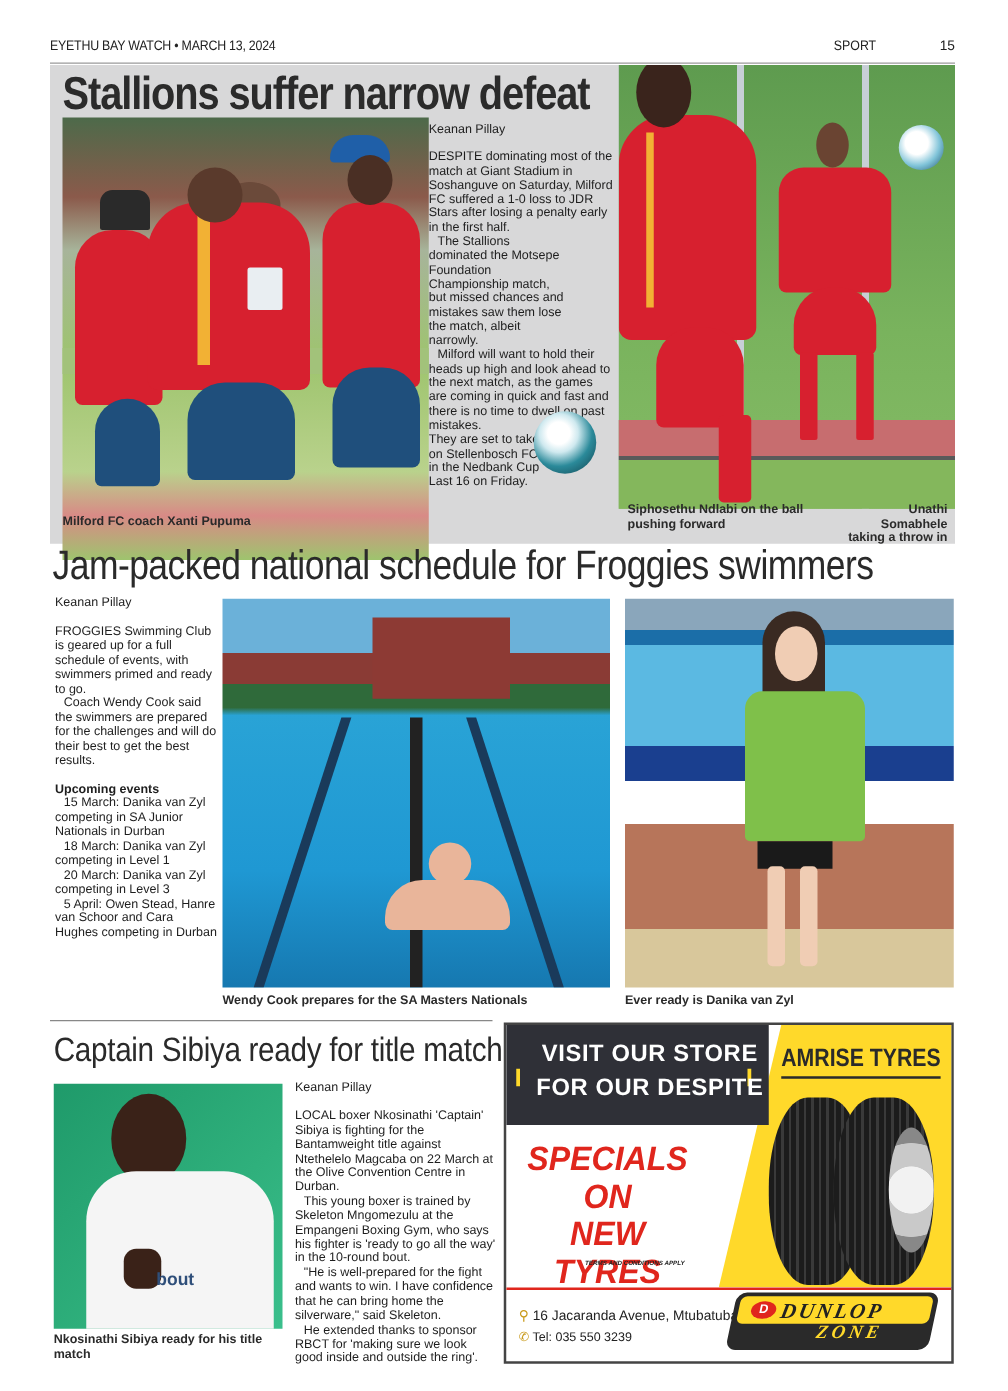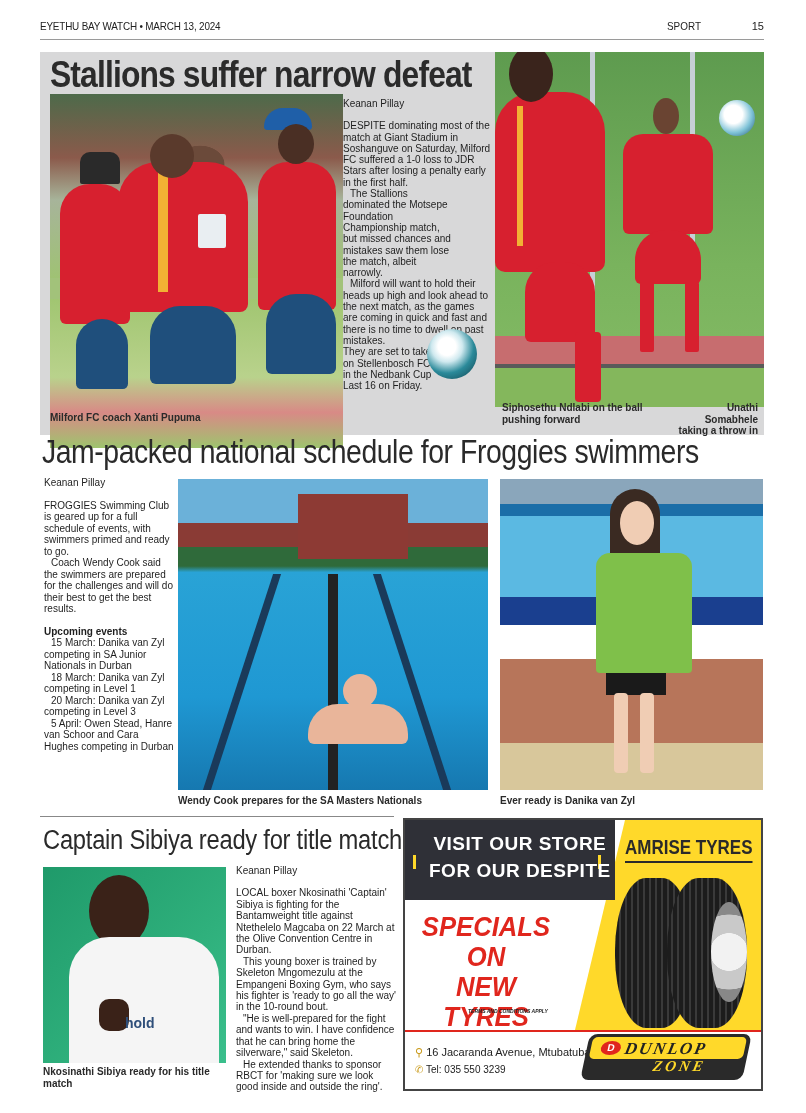--- a/index.html
+++ b/index.html
@@ -1,21 +1,21 @@
 <!DOCTYPE html>
 <html><head>
 <meta charset="utf-8">
 <style>
   * { box-sizing: border-box; margin: 0; padding: 0; }
   html, body { width: 806px; height: 1113px; background: #ffffff; overflow: hidden; }
   body { position: relative; font-family: "Liberation Sans", sans-serif; color: #222; }
   .abs { position: absolute; }
 
   
-  .mast { left: 40px; top: 18px; width: 724px; height: 22px; border-bottom: 1px solid #9a9a9a; }
+  .mast { left: 40px; top: 29px; width: 724px; height: 22px; border-bottom: 1px solid #9a9a9a; }
   .mast-left { left: 0; top: 2px; font-size: 11px; font-family: "Liberation Sans Narrow","Liberation Sans", sans-serif; letter-spacing: -0.2px; color: #222; transform: scaleX(0.9); transform-origin: left; }
   .mast-sec { left: 627px; top: 2px; font-size: 11px; color: #222; transform: scaleX(0.9); transform-origin: left; }
   .mast-page { right: 0; top: 2px; font-size: 11px; color: #222; }
 
   
   .panel1 { left: 40px; top: 52px; width: 724px; height: 383px; background: #d8d8d9; }
   .hl1 { left: 10px; top: 2px; font-size: 37px; font-weight: bold; color: #2b2b2b; letter-spacing: -1px; transform: scaleX(0.86); transform-origin: left; white-space: nowrap; }
 
   .photo { overflow: hidden; }
   .ph-coach { left: 10px; top: 42px; width: 293px; height: 354px;
@@ -170,21 +170,21 @@
 </div>
 <span class="abs cap" style="left:178px;top:795px;">Wendy Cook prepares for the SA Masters Nationals</span>
 <span class="abs cap" style="left:500px;top:795px;">Ever ready is Danika van Zyl</span>
 
 <div class="abs rule3"></div>
 <span class="abs hl3">Captain Sibiya ready for title match</span>
 <div class="abs photo ph-boxer">
   <div class="fig" style="left:46px;top:8px;width:60px;height:72px;background:#3a2218;border-radius:50%;"></div>
   <div class="fig" style="left:26px;top:70px;width:150px;height:130px;background:#f5f5f5;border-radius:40px 40px 0 0;"></div>
   <div class="fig" style="left:56px;top:132px;width:30px;height:32px;background:#3a2218;border-radius:10px;"></div>
-  <span class="abs" style="left:82px;top:148px;font-size:14px;font-weight:bold;color:#2f4f7a;">hold</span>
+  <span class="abs" style="left:82px;top:148px;font-size:14px;font-weight:bold;color:#2f4f7a;">bout</span>
 </div>
 <div class="abs text3">
   <p style="margin-bottom:11px;">Keanan Pillay</p>
   <p>LOCAL boxer Nkosinathi 'Captain' Sibiya is fighting for the Bantamweight title against Ntethelelo Magcaba on 22 March at the Olive Convention Centre in Durban.</p>
   <p class="ind">This young boxer is trained by Skeleton Mngomezulu at the Empangeni Boxing Gym, who says his fighter is 'ready to go all the way' in the 10-round bout.</p>
   <p class="ind">"He is well-prepared for the fight and wants to win. I have confidence that he can bring home the silverware," said Skeleton.</p>
   <p class="ind">He extended thanks to sponsor RBCT for 'making sure we look good inside and outside the ring'.</p>
 </div>
 <span class="abs cap" style="left:43px;top:1066px;width:183px;">Nkosinathi Sibiya ready for his title match</span>
 <span class="abs cap" style="left:150px;top:1139px;width:76px;">

